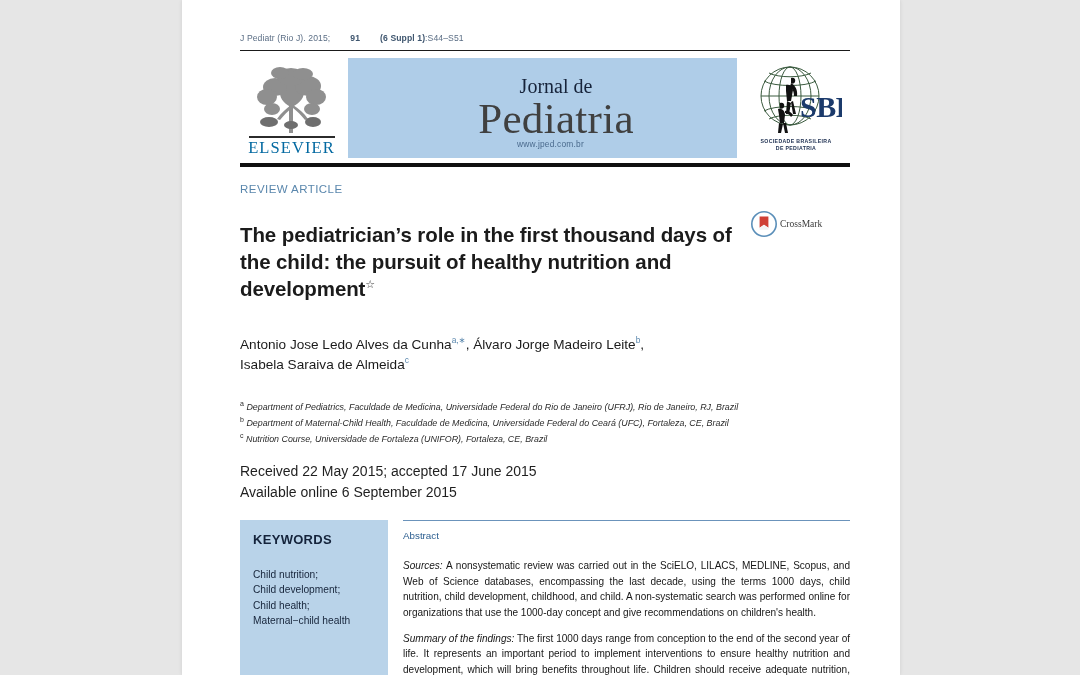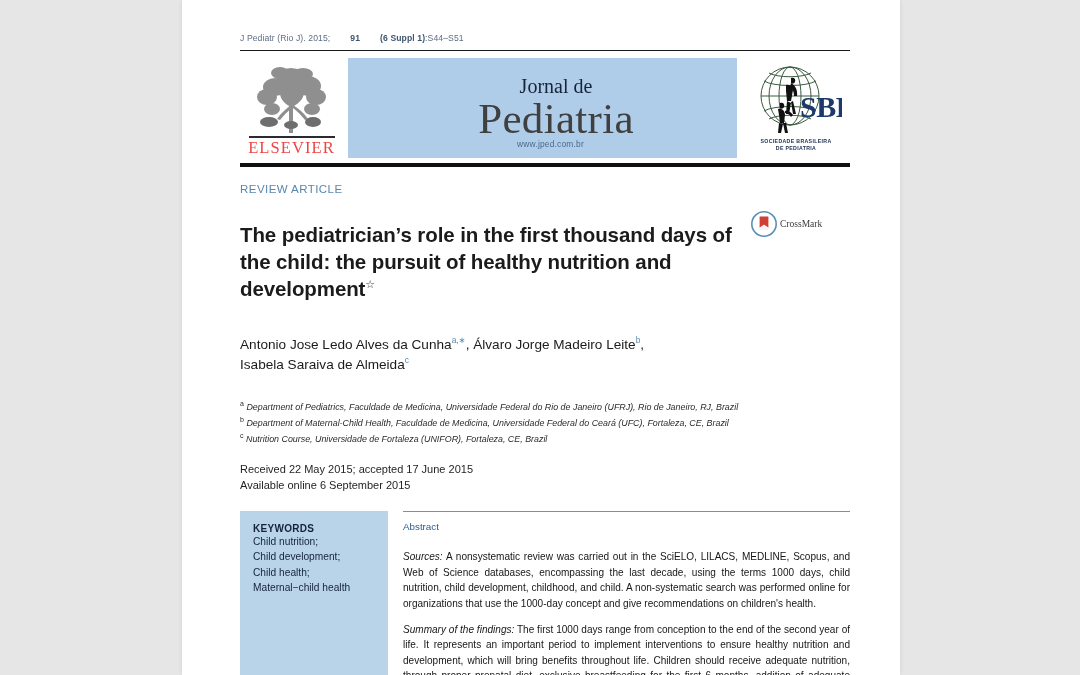--- a/index.html
+++ b/index.html
@@ -77,21 +77,21 @@
   .elsevier-rule {
     width: 86px;
     height: 1.6px;
     background: #2b2b2b;
     margin-top: 1px;
   }
   .elsevier-word {
     font-family: "Liberation Serif", serif;
     font-size: 16.5px;
     letter-spacing: 1.1px;
-    color: #ef4444;
+    color: #0369a1;
     font-weight: 400;
     margin-top: 2px;
     line-height: 1;
   }
 
   .journal-banner {
     flex: 1 1 auto;
     background: #afcde8;
     margin-left: 5px;
     margin-right: 5px;
@@ -227,46 +227,46 @@
     font-size: 7px;
     vertical-align: super;
     color: #2b2b2b;
   }
 
   
   .history {
     margin-top: 14px;
   }
   .history div {
-    font-size: 11px;
+    font-size: 14px;
     color: #1f1f1f;
     line-height: 1.5;
   }
 
   
   .abstract-region {
     margin-top: 17px;
     display: flex;
     align-items: flex-start;
   }
 
   .keywords-box {
     flex: 0 0 148px;
     width: 148px;
     background: #b9d3e9;
     padding: 12px 11px 16px 13px;
     box-sizing: border-box;
     min-height: 205px;
   }
   .kw-heading {
-    font-size: 10px;
+    font-size: 13px;
     font-weight: bold;
     color: #14233b;
     letter-spacing: 0.3px;
-    margin-bottom: 0;
+    margin-bottom: 20px;
   }
   .kw-item {
     font-size: 10.2px;
     color: #16243a;
     line-height: 1.52;
   }
 
   .abstract-col {
     flex: 1 1 auto;
     margin-left: 15px;

